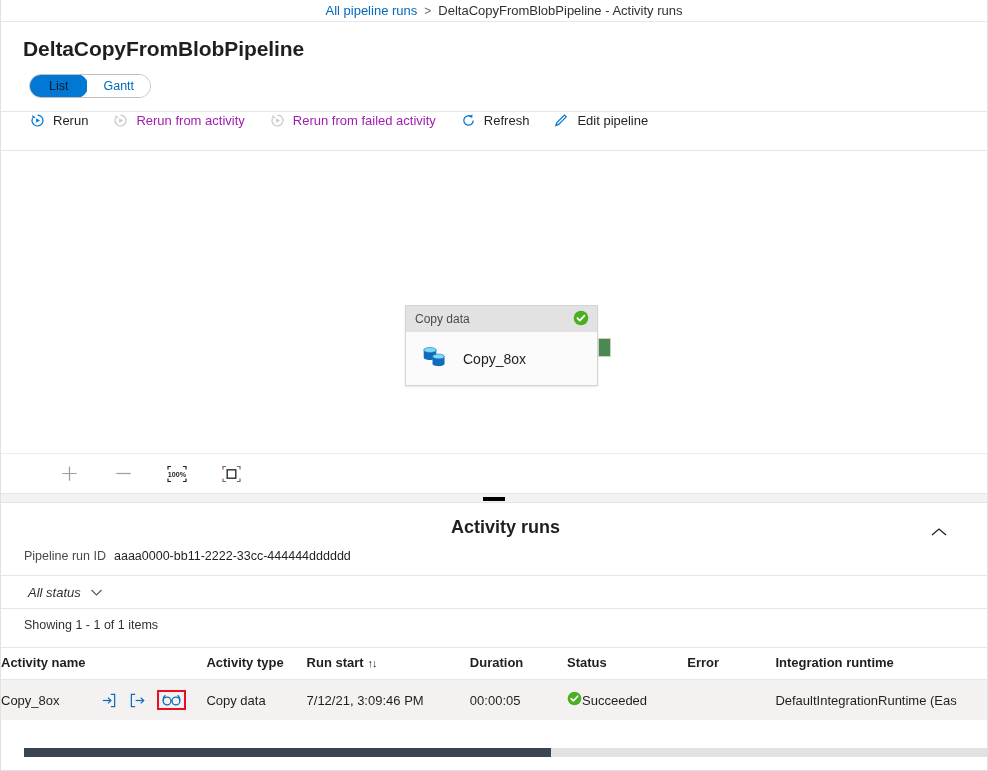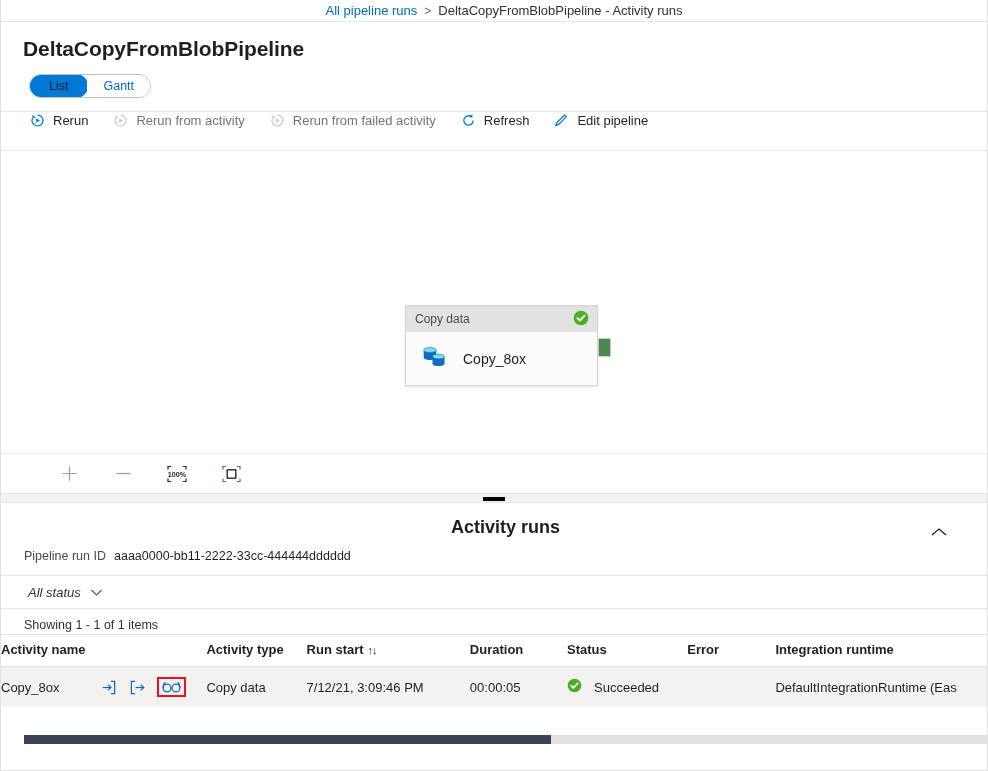--- a/index.html
+++ b/index.html
@@ -83,21 +83,21 @@
   }
   .cmd {
     display: flex; align-items: center;
     gap: 7px;
     font-size: 13px;
     color: #242424;
     margin-right: 24px;
     cursor: pointer;
     white-space: nowrap;
   }
-  .cmd.disabled { color: #737373; cursor: default; }
+  .cmd.disabled { color: #a21caf; cursor: default; }
   .cmd svg { display: block; }
 
   
   .canvas {
     position: relative;
     height: 302px;
     background: #ffffff;
     overflow: hidden;
   }
   .node {
@@ -198,21 +198,21 @@
     cursor: pointer;
     font-style: italic;
   }
   .ar-showing {
     padding: 9px 0 0 23px;
     font-size: 12.5px;
     color: #323130;
   }
 
   
-  .tbl-wrap { margin-top: 2px; position: relative; }
+  .tbl-wrap { margin-top: 15px; position: relative; }
   table.grid {
     border-collapse: collapse;
     table-layout: fixed;
     width: 1075px;
   }
   table.grid th {
     text-align: left;
     font-size: 13px;
     font-weight: 600;
     color: #201f1e;
@@ -238,21 +238,21 @@
   th.c-rt, td.c-rt { width: 300px; }
 
   .cell-name-inner { display: flex; align-items: center; gap: 12px; }
   .row-actions { display: flex; align-items: center; gap: 12px; margin-left: 28px; }
   .act-icon { cursor: pointer; display: flex; align-items: center; justify-content: center; }
   .act-icon.highlighted {
     border: 2px solid #e81123;
     padding: 1px 3px;
     margin: -3px -1px;
   }
-  .status-cell { display: flex; align-items: center; gap: 12px; }
+  .status-cell { display: flex; align-items: center; gap: 0; }
 
   .scroll-track {
     position: absolute;
     left: 23px; top: 28px;
     width: 965px; height: 9px;
     background: #e2e2e2;
   }
   .scroll-thumb {
     position: absolute;
     left: 0; top: 0;

